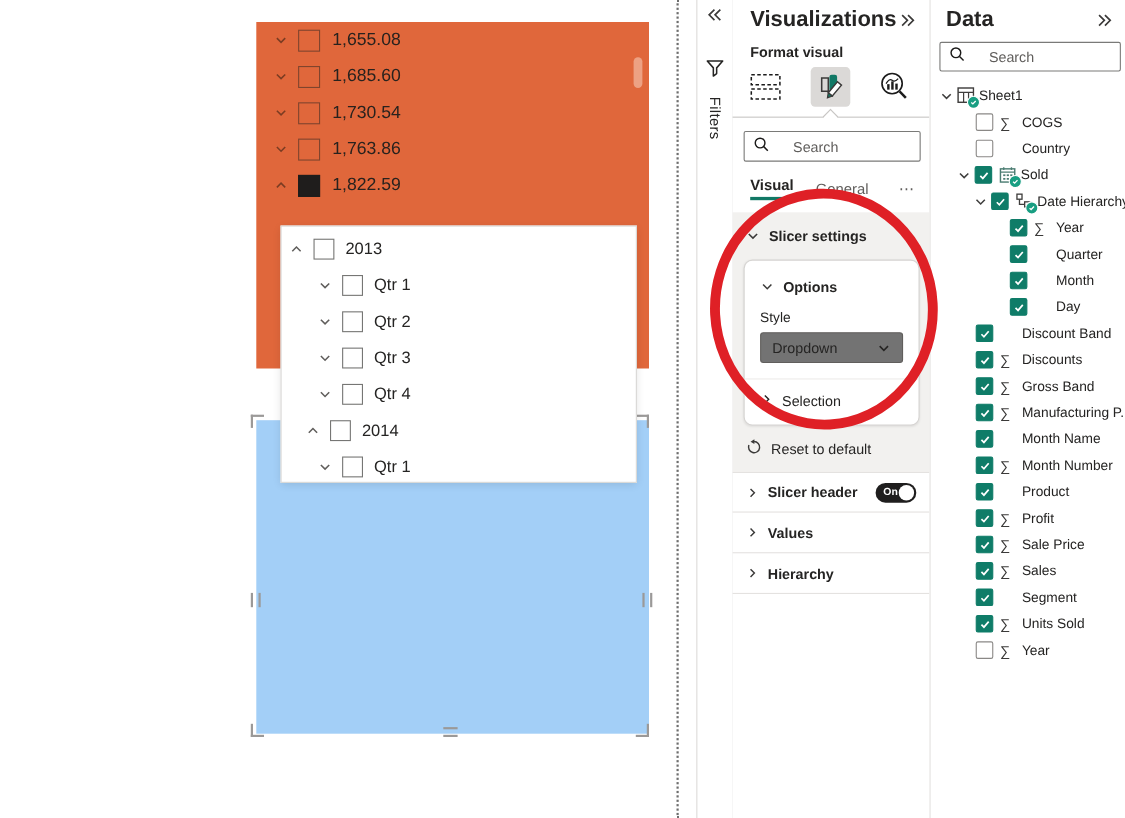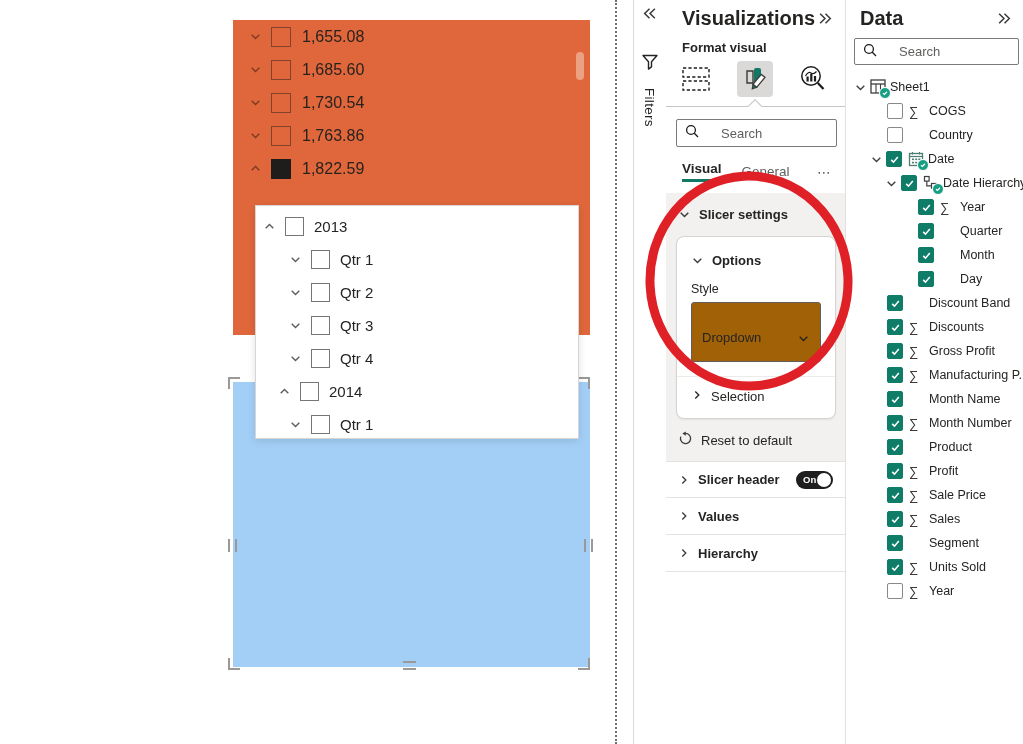--- a/index.html
+++ b/index.html
@@ -69,21 +69,21 @@
   .tab.active{color:#252423;font-weight:bold;border-bottom:3px solid #117865;padding-bottom:3px;}
   .tab+.tab{margin-left:20px;}
   .tab-overflow{margin-left:auto;color:#605e5c;font-size:14px;letter-spacing:2px;}
   .fmt-gray{margin-top:11px;background:#f2f1ef;padding:8px 0 12px 0;}
   .sec-row{display:flex;align-items:center;gap:8px;padding:6px 10px 6px 12px;font-size:13px;color:#252423;}
   .sec-row .chev{color:#3b3a39;}
   .sec-row .name{font-weight:bold;}
   .fmt-card{margin:8px 9px 0 10px;background:#fff;border:1px solid #d6d4d2;border-radius:8px;box-shadow:0 1px 2px rgba(0,0,0,.07);padding:14px 0 0 0;}
   .card-pad{padding:0 14px;}
   .style-label{font-size:12.5px;color:#252423;margin:14px 14px 0 14px;}
-  .selectbox{display:flex;align-items:flex-end;margin:6px 14px 0 14px;height:26px;border:1px solid #605e5c;border-radius:3px;background:#a16207;padding:16px 10px;font-size:13px;color:#252423;}
+  .selectbox{display:flex;align-items:center;margin:6px 14px 0 14px;height:26px;border:1px solid #605e5c;border-radius:3px;background:#737373;padding:0 10px;font-size:13px;color:#252423;}
   .selectbox .val{flex:1;}
   .card-div{height:1px;background:#edebe9;margin-top:14px;}
   .card-selection{padding:12px 14px 14px 14px;display:flex;align-items:flex-start;gap:8px;font-size:13px;}
   .reset-row{display:flex;align-items:center;gap:8px;margin:12px 0 0 12px;font-size:13px;color:#252423;}
   .white-rows .sec-row{height:37px;box-sizing:border-box;border-bottom:1px solid #e4e2e0;padding:0 12px;}
   .white-rows .sec-row:first-child{border-top:1px solid #e4e2e0;}
   .toggle{margin-left:auto;width:37px;height:18px;background:#1f1e1e;border-radius:10px;position:relative;flex:none;}
   .toggle .t-lbl{position:absolute;left:7px;top:3px;font-size:9.5px;color:#fff;font-weight:bold;}
   .toggle .t-knob{position:absolute;right:2px;top:2px;width:14px;height:14px;border-radius:50%;background:#fff;}
 
@@ -470,21 +470,21 @@
               <rect x="7.2" y="7.5" width="2" height="1.6"></rect>
               <rect x="10.4" y="7.5" width="2" height="1.6"></rect>
               <rect x="4" y="10.8" width="2" height="1.6"></rect>
               <rect x="7.2" y="10.8" width="2" height="1.6"></rect>
             </g>
           </svg><span class="tr-badge">
             <svg width="6" height="6" viewBox="0 0 12 12">
               <polyline points="2,6.5 4.8,9 10,3.5" fill="none" stroke="#fff" stroke-width="2.4"></polyline>
             </svg>
           </span></span>
-        <span>Date</span>
+        <span>Sold</span>
       </div>
       <div class="tree-row">
         <span style="width:31px;flex:none;"></span>
         <span class="chev">
           <svg width="13" height="13" viewBox="0 0 12 12">
             <polyline points="2.5,4.3 6,7.8 9.5,4.3" fill="none" stroke="currentColor" stroke-width="1.3"></polyline>
           </svg>
         </span>
         <span class="tr-box checked">
           <svg width="11" height="11" viewBox="0 0 12 12">
@@ -563,21 +563,21 @@
         <span>Discounts</span>
       </div>
       <div class="tree-row">
         <span style="width:33px;flex:none;"></span>
         <span class="tr-box checked">
           <svg width="11" height="11" viewBox="0 0 12 12">
             <polyline points="2.4,6.4 4.9,8.9 9.6,3.4" fill="none" stroke="#fff" stroke-width="1.7"></polyline>
           </svg>
         </span>
         <span class="sigma-slot">∑</span>
-        <span>Gross Profit</span>
+        <span>Gross Band</span>
       </div>
       <div class="tree-row">
         <span style="width:33px;flex:none;"></span>
         <span class="tr-box checked">
           <svg width="11" height="11" viewBox="0 0 12 12">
             <polyline points="2.4,6.4 4.9,8.9 9.6,3.4" fill="none" stroke="#fff" stroke-width="1.7"></polyline>
           </svg>
         </span>
         <span class="sigma-slot">∑</span>
         <span>Manufacturing P...</span>

